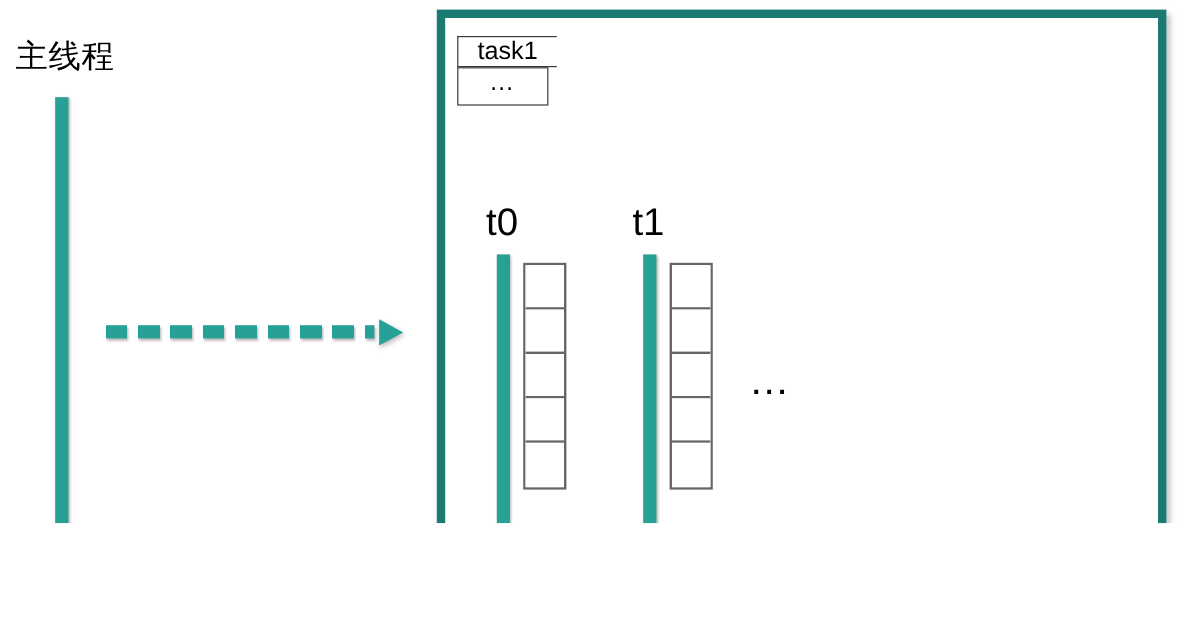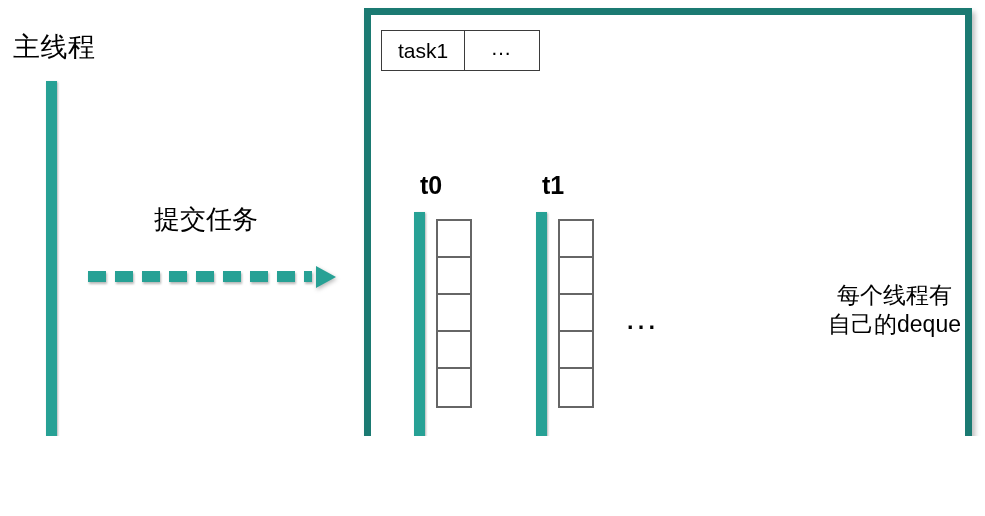--- a/index.html
+++ b/index.html
@@ -112,20 +112,21 @@
     box-shadow: 3px 4px 5px rgba(0,0,0,0.25);
   }
 
   
   .task-queue {
     position: absolute;
     left: 381px;
     top: 30px;
     height: 41px;
     display: flex;
+    flex-direction: column;
   }
   .task-cell {
     box-sizing: border-box;
     border: 1px solid #3b3b3b;
     border-right: none;
     display: flex;
     align-items: center;
     justify-content: center;
     font-size: 21px;
     background: #ffffff;
@@ -142,25 +143,24 @@
     padding-bottom: 6px;
   }
 
   
   .thread-col {
     position: absolute;
   }
   .thread-label {
     position: absolute;
     top: 0;
-    left: 15px;
-    font-size: 25px;
+    left: 0;
+    font-size: 32px;
     line-height: 30px;
     white-space: nowrap;
-    font-weight: bold;
   }
   .thread-col .v-arrow {
     left: 9px;
     top: 42px;
   }
   .deque {
     position: absolute;
     left: 31px;
     top: 49px;
     width: 36px;
@@ -209,21 +209,20 @@
 
 <div id="canvas">
 
   <div class="main-thread-title">主线程</div>
 
   <div class="v-arrow" style="left:46px; top:81px; width:11px; height:404px;">
     <div class="shaft" style="height:385px;"></div>
     <div class="head" style="top:385px;"></div>
   </div>
 
-  <div class="submit-label">提交任务</div>
 
   <div class="dashed-arrow">
     <div class="dline"></div>
     <div class="dhead"></div>
   </div>
 
   <div class="pool-box"></div>
 
   <div class="task-queue">
     <div class="task-cell">task1</div>
@@ -256,18 +255,14 @@
       <div class="deque-cell"></div>
       <div class="deque-cell"></div>
       <div class="deque-cell"></div>
       <div class="deque-cell"></div>
     </div>
   </div>
 
   <div class="col-ellipsis">…</div>
 
 
-  <div class="deque-note">
-    <span class="line">每个线程有</span>
-    <span class="line">自己的deque</span>
-  </div>
 
 </div>
 
 </body></html>

